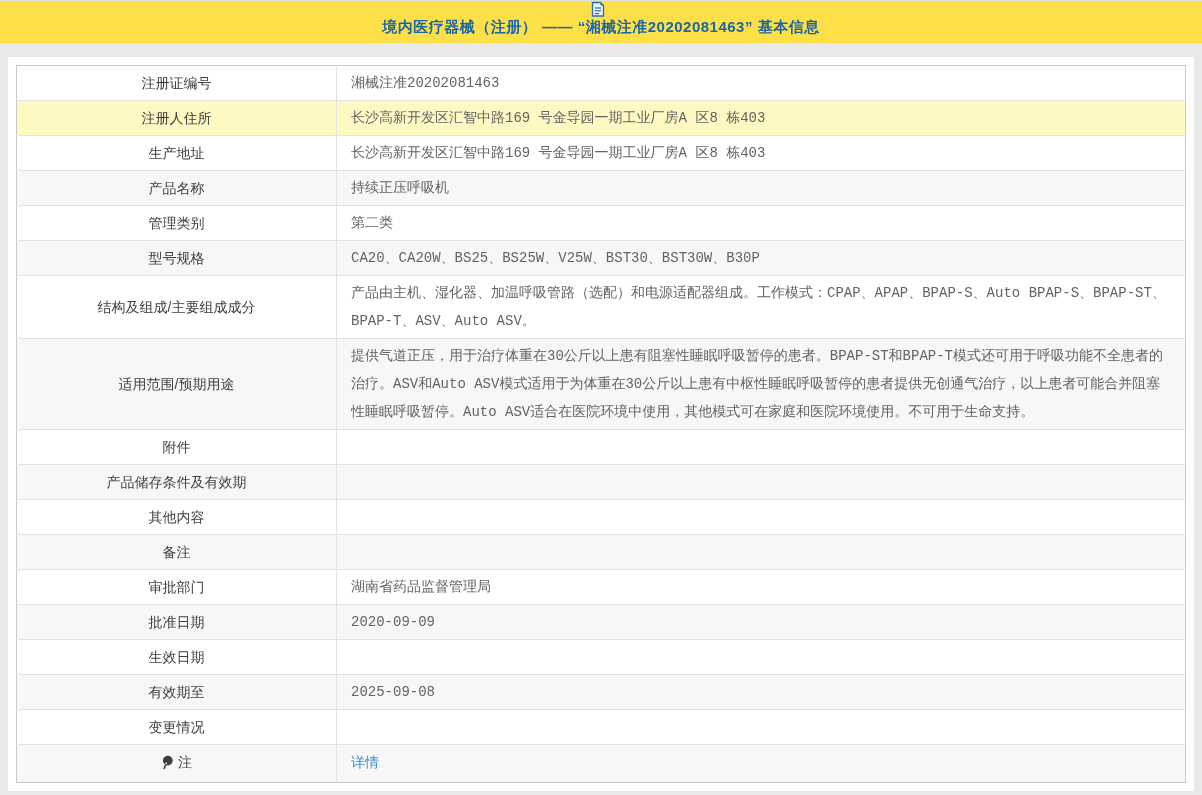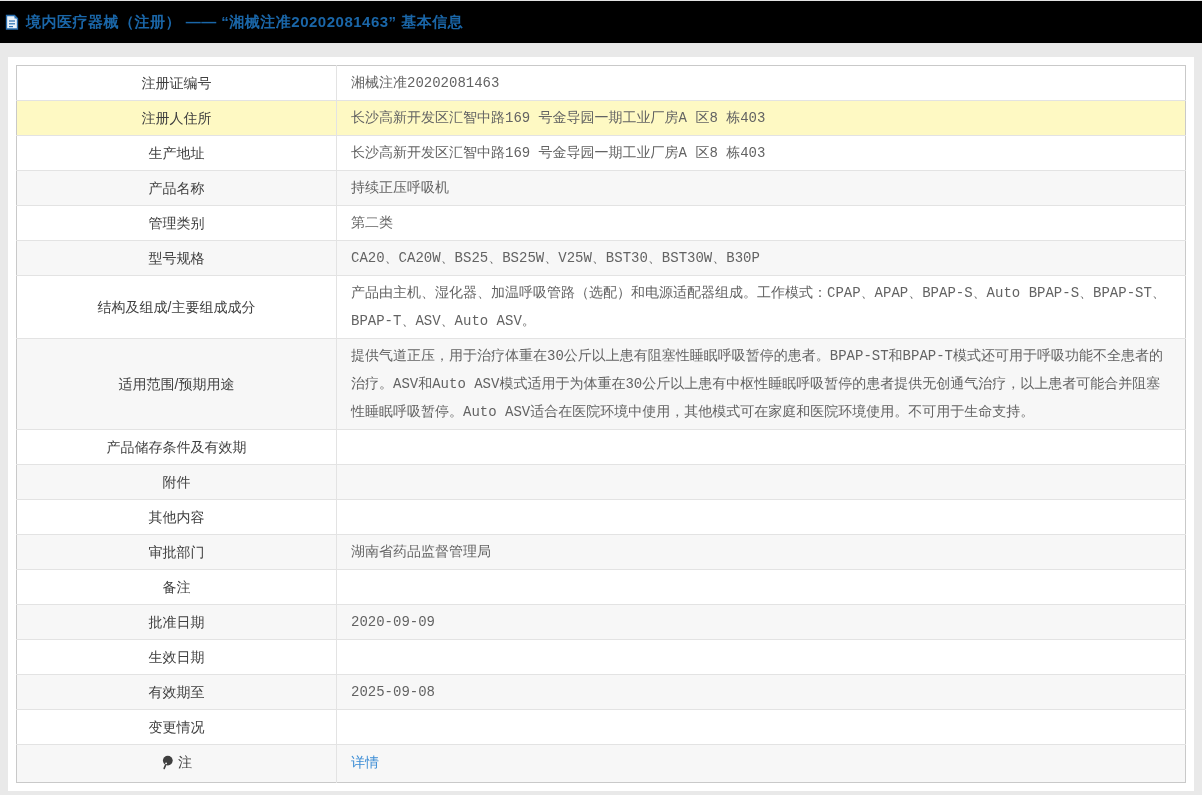--- a/index.html
+++ b/index.html
@@ -6,27 +6,28 @@
   html, body {
     margin: 0;
     padding: 0;
     background: #e9e9e9;
     font-family: "Liberation Sans", "DejaVu Sans", sans-serif;
     width: 1202px;
     min-height: 795px;
   }
   
   .page-header {
-    background: #000000;
+    background: #fde047;
     height: 44px;
     display: flex;
     align-items: center;
     padding: 0 4px;
     border-top: 1px solid #e2e2e2;
     border-bottom: 1px solid #e6e6e6;
+    flex-direction: column;
   }
   .doc-icon {
     display: inline-flex;
     margin-right: 6px;
     flex: none;
   }
   .page-title {
     margin: 0;
     font-size: 15px;
     font-weight: bold;
@@ -178,65 +179,65 @@
         <span class="label-text">适用范围/预期用途</span>
       </span>
     </th>
     <td class="value-cell">
       <span class="value-text">提供气道正压，用于治疗体重在30公斤以上患有阻塞性睡眠呼吸暂停的患者。BPAP-ST和BPAP-T模式还可用于呼吸功能不全患者的治疗。ASV和Auto ASV模式适用于为体重在30公斤以上患有中枢性睡眠呼吸暂停的患者提供无创通气治疗，以上患者可能合并阻塞性睡眠呼吸暂停。Auto ASV适合在医院环境中使用，其他模式可在家庭和医院环境使用。不可用于生命支持。</span>
     </td>
   </tr>
         <tr>
     <th class="label-cell">
       <span class="label-inner">
+        <span class="label-text">附件</span>
+      </span>
+    </th>
+    <td class="value-cell">
+      <span class="value-text"></span>
+    </td>
+  </tr>
+        <tr>
+    <th class="label-cell">
+      <span class="label-inner">
         <span class="label-text">产品储存条件及有效期</span>
       </span>
     </th>
     <td class="value-cell">
       <span class="value-text"></span>
     </td>
   </tr>
         <tr>
     <th class="label-cell">
       <span class="label-inner">
-        <span class="label-text">附件</span>
-      </span>
-    </th>
-    <td class="value-cell">
-      <span class="value-text"></span>
-    </td>
-  </tr>
-        <tr>
-    <th class="label-cell">
-      <span class="label-inner">
         <span class="label-text">其他内容</span>
       </span>
     </th>
     <td class="value-cell">
       <span class="value-text"></span>
     </td>
   </tr>
         <tr>
     <th class="label-cell">
       <span class="label-inner">
+        <span class="label-text">备注</span>
+      </span>
+    </th>
+    <td class="value-cell">
+      <span class="value-text"></span>
+    </td>
+  </tr>
+        <tr>
+    <th class="label-cell">
+      <span class="label-inner">
         <span class="label-text">审批部门</span>
       </span>
     </th>
     <td class="value-cell">
       <span class="value-text">湖南省药品监督管理局</span>
-    </td>
-  </tr>
-        <tr>
-    <th class="label-cell">
-      <span class="label-inner">
-        <span class="label-text">备注</span>
-      </span>
-    </th>
-    <td class="value-cell">
-      <span class="value-text"></span>
     </td>
   </tr>
         <tr>
     <th class="label-cell">
       <span class="label-inner">
         <span class="label-text">批准日期</span>
       </span>
     </th>
     <td class="value-cell">
       <span class="value-text">2020-09-09</span>

